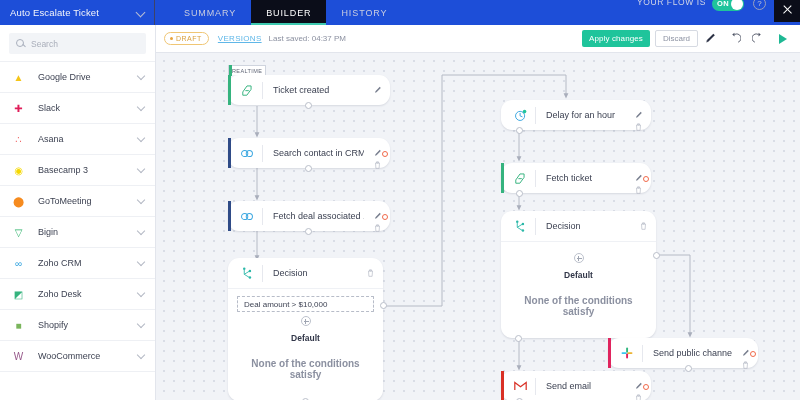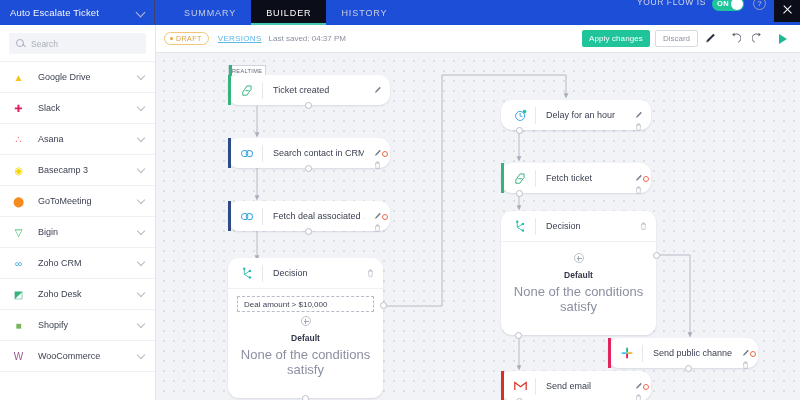--- a/index.html
+++ b/index.html
@@ -238,21 +238,21 @@
   }
   .plus-circ::before, .plus-circ::after {
     content: ""; position: absolute; background: #9fa5b2;
   }
   .plus-circ::before { left: 2px; top: 3.6px; width: 5px; height: 1px; }
   .plus-circ::after  { left: 3.6px; top: 2px; width: 1px; height: 5px; }
   .dec-default {
     text-align: center; padding: 7px 0 21px 0;
   }
   .dec-default .d1 { font-size: 8.5px; color: #323749; font-weight: bold; }
-  .dec-default .d2 { font-size: 13px; color: #8b90a0; margin-top: 4px; }
+  .dec-default .d2 { font-size: 10px; color: #8b90a0; margin-top: 15px; font-weight: bold; }
 
   .port {
     position: absolute; width: 7px; height: 7px; border-radius: 50%;
     background: #fff; border: 1px solid #b9bec9;
   }
 </style>
 </head>
 <body>
 
 <div id="app">

